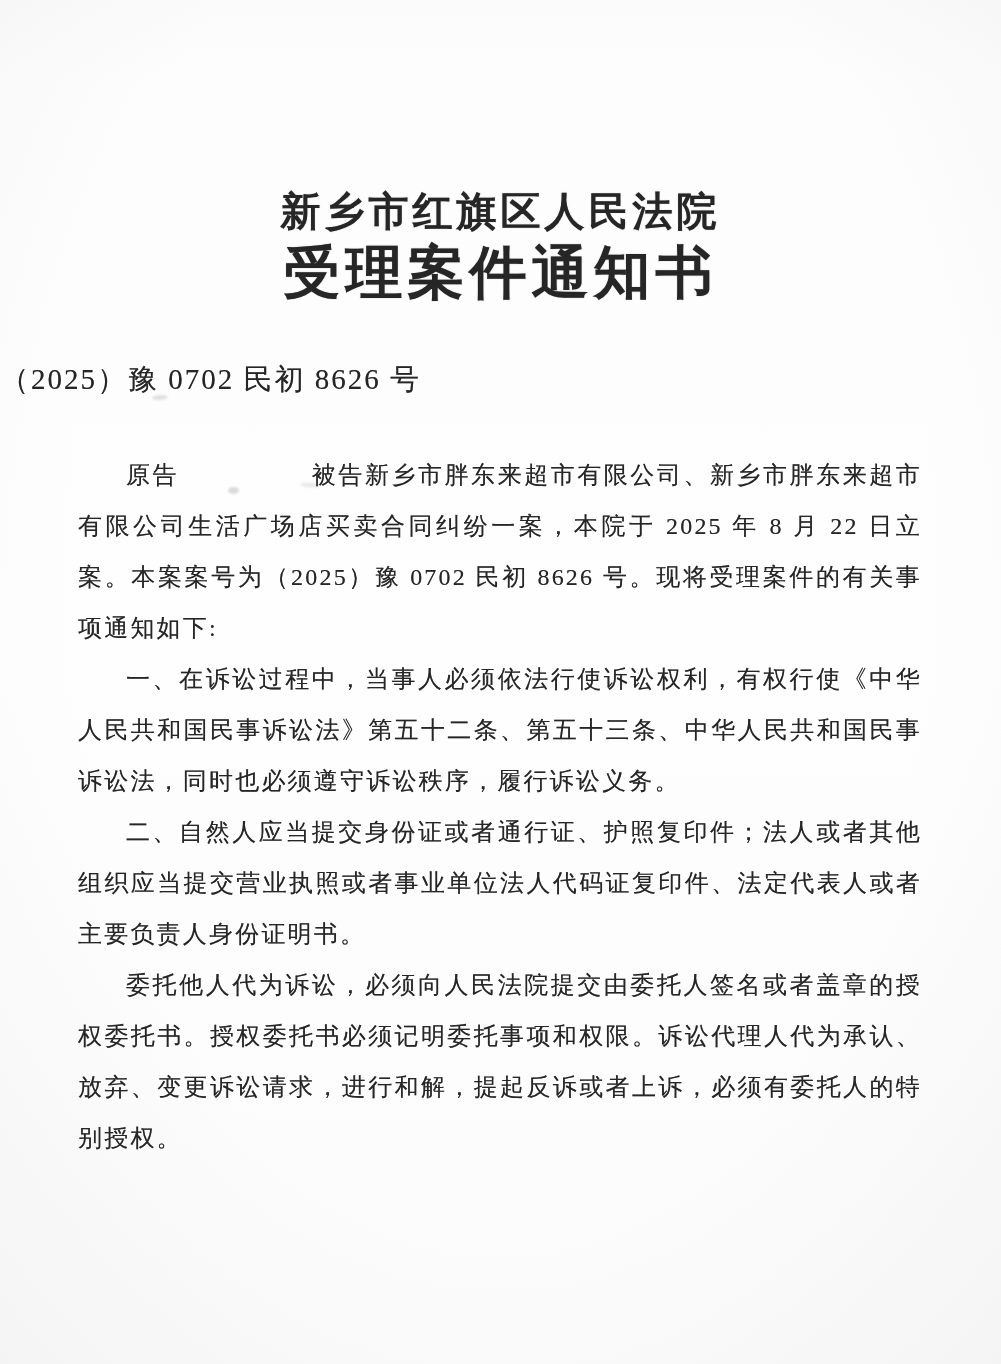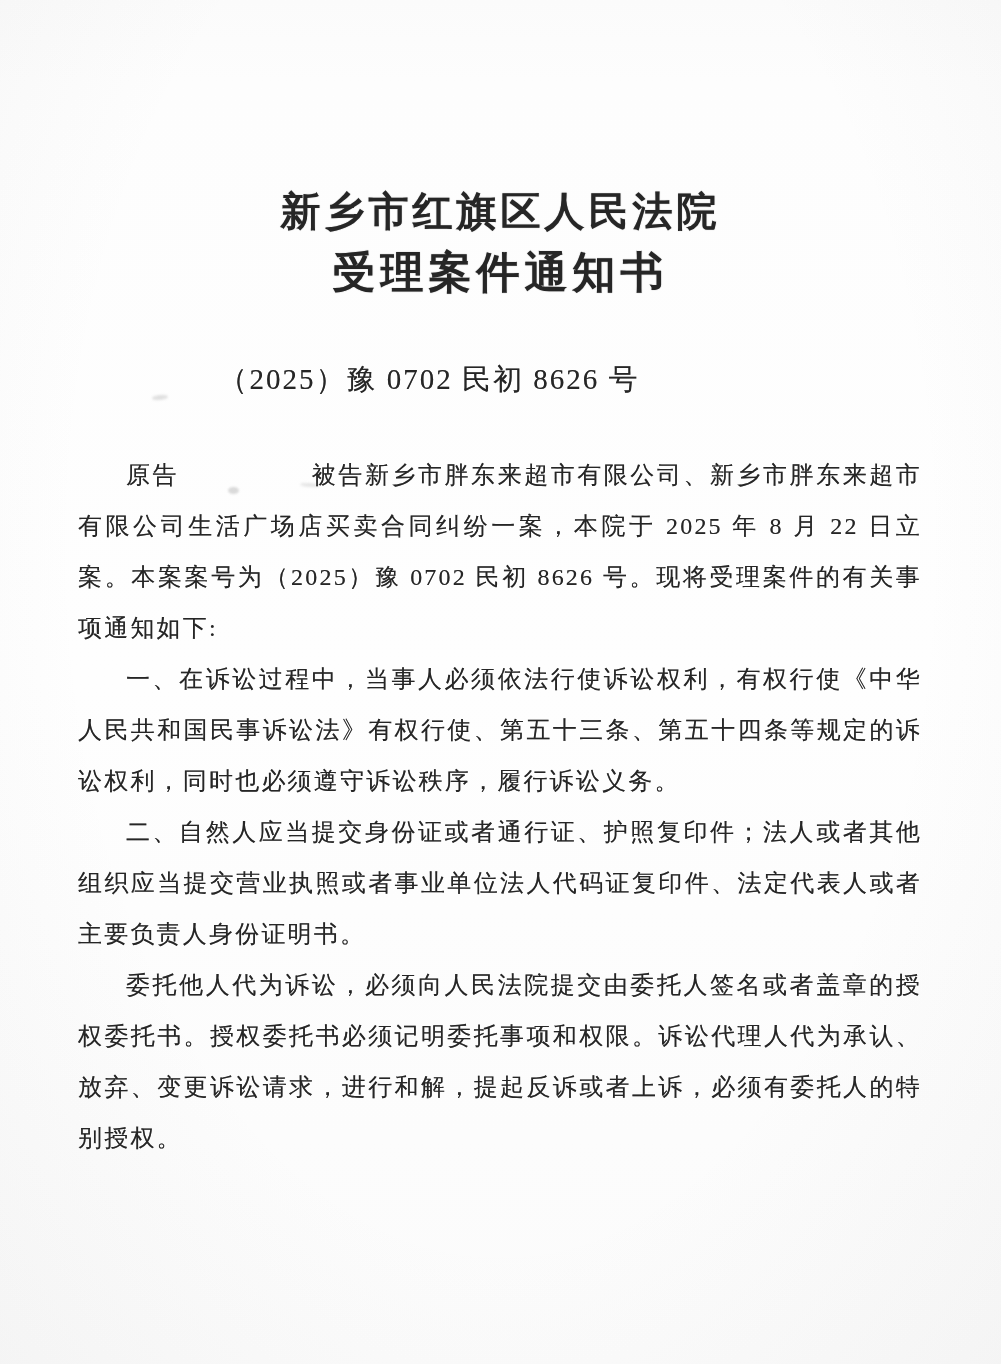--- a/index.html
+++ b/index.html
@@ -26,30 +26,30 @@
   .court-name {
     margin: 0;
     font-size: 40px;
     font-weight: 600;
     letter-spacing: 4px;
     line-height: 52px;
     text-shadow: 0 0 1px rgba(30,30,30,0.45);
   }
   .doc-title {
     margin: 6px 0 0 0;
-    font-size: 43px;
+    font-size: 57px;
     font-weight: 800;
     letter-spacing: 5px;
     line-height: 58px;
     text-shadow: 0 0 1px rgba(20,20,20,0.5);
   }
   .case-number {
     margin-top: 58px;
     padding-right: 143px;
-    text-align: center;
+    text-align: left;
     font-size: 29px;
     letter-spacing: 2px;
     text-shadow: 0 0 0.6px rgba(40,40,40,0.5);
   }
   .body-text {
     margin-top: 50px;
     padding: 0 79px 0 78px;
     font-size: 24px;
     line-height: 51px;
     letter-spacing: 2.2px;
@@ -79,21 +79,21 @@
 
   <div class="title-block">
     <h1 class="court-name">新乡市红旗区人民法院</h1>
     <h1 class="doc-title">受理案件通知书</h1>
   </div>
 
   <div class="case-number">（2025）豫 0702 民初 8626 号</div>
 
   <div class="body-text">
     <p>原告　　　　　被告新乡市胖东来超市有限公司、新乡市胖东来超市有限公司生活广场店买卖合同纠纷一案，本院于 2025 年 8 月 22 日立案。本案案号为（2025）豫 0702 民初 8626 号。现将受理案件的有关事项通知如下:</p>
-    <p>一、在诉讼过程中，当事人必须依法行使诉讼权利，有权行使《中华人民共和国民事诉讼法》有权行使、第五十三条、第五十四条等规定的诉讼权利，同时也必须遵守诉讼秩序，履行诉讼义务。</p>
+    <p>一、在诉讼过程中，当事人必须依法行使诉讼权利，有权行使《中华人民共和国民事诉讼法》第五十二条、第五十三条、中华人民共和国民事诉讼法，同时也必须遵守诉讼秩序，履行诉讼义务。</p>
     <p>二、自然人应当提交身份证或者通行证、护照复印件；法人或者其他组织应当提交营业执照或者事业单位法人代码证复印件、法定代表人或者主要负责人身份证明书。</p>
     <p>委托他人代为诉讼，必须向人民法院提交由委托人签名或者盖章的授权委托书。授权委托书必须记明委托事项和权限。诉讼代理人代为承认、放弃、变更诉讼请求，进行和解，提起反诉或者上诉，必须有委托人的特别授权。</p>
   </div>
 
   <div class="smudge smudge-a"></div>
   <div class="smudge smudge-b"></div>
   <div class="smudge smudge-c"></div>
 
 </div>
 

